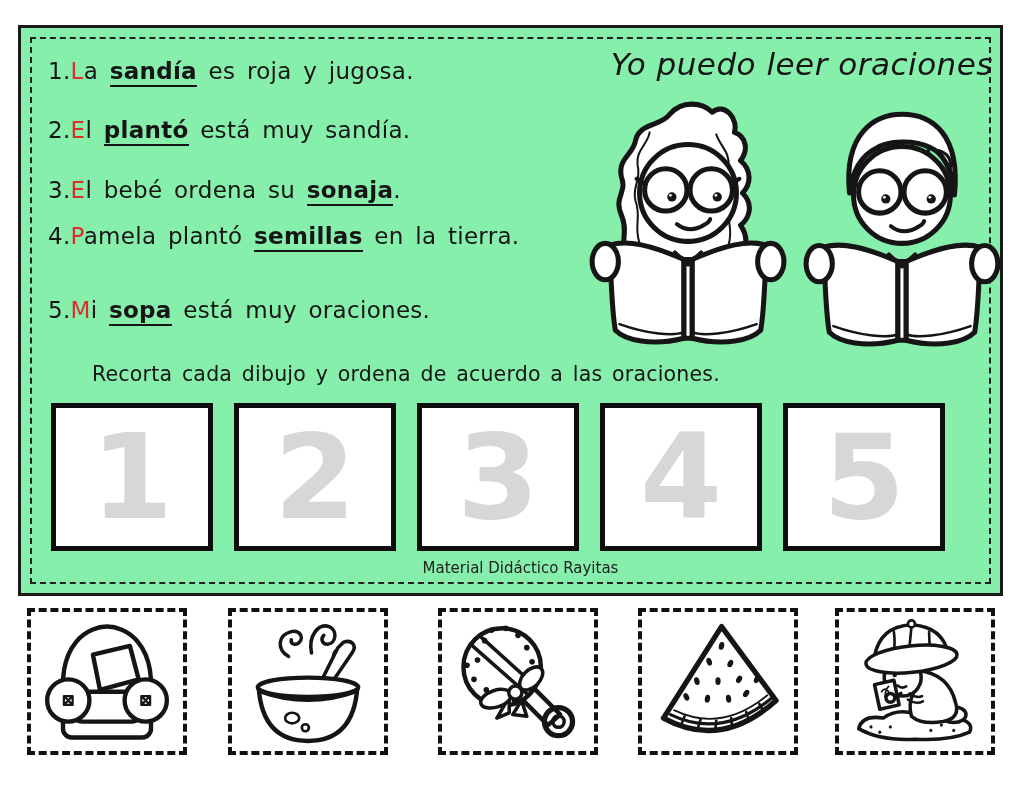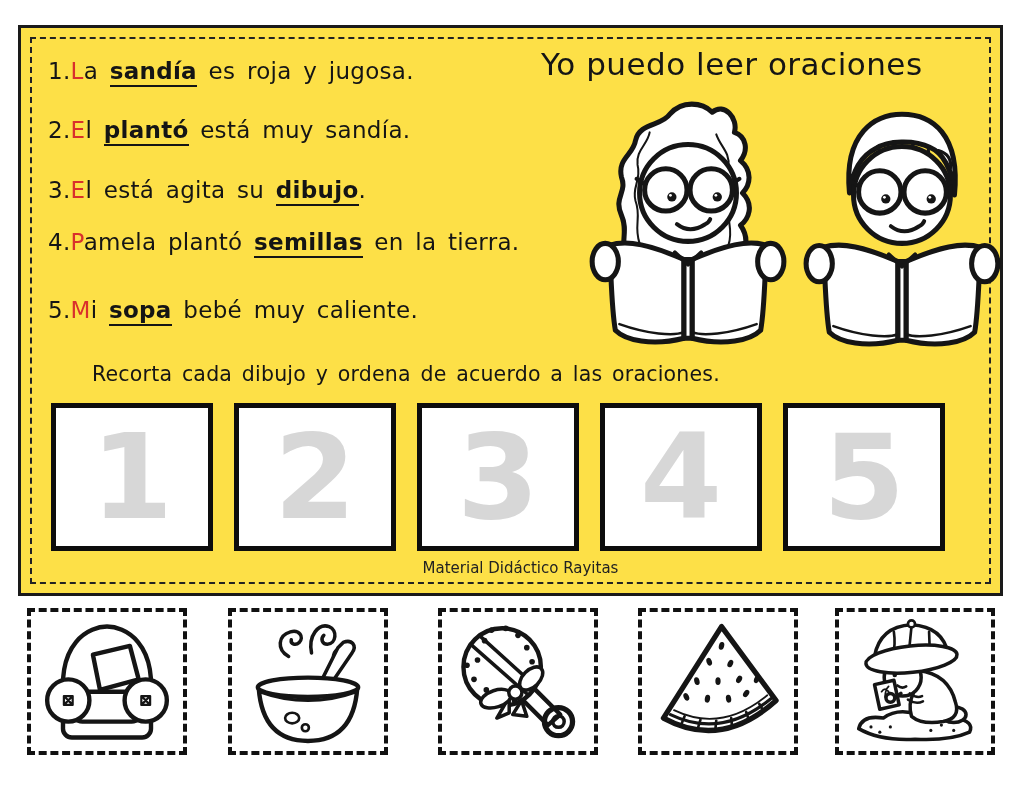--- a/index.html
+++ b/index.html
@@ -1,32 +1,32 @@
 <!DOCTYPE html>
 <html><head>
 <meta charset="utf-8">
 <style>
   html,body{margin:0;padding:0;background:#ffffff;}
   body{width:1024px;height:791px;position:relative;overflow:hidden;
        font-family:"DejaVu Sans","Liberation Sans",sans-serif;color:#151515;}
 
   
   .sheet{position:absolute;left:18px;top:25px;width:979px;height:565px;
-         border:3px solid #1a1a1a;background:#fde047;}
+         border:3px solid #1a1a1a;background:#86efac;}
   .inner-dash{position:absolute;left:9px;top:9px;right:9px;bottom:9px;
               border:2px dashed #222;}
 
   .sentence{position:absolute;left:27px;font-size:23px;letter-spacing:.3px;
             word-spacing:4px;white-space:nowrap;}
   .sentence .num{color:#151515;}
   .sentence .initial{color:#d9302c;}
   .sentence .kw{font-weight:bold;border-bottom:2.5px solid #151515;padding-bottom:1px;}
 
-  .title{position:absolute;left:520px;top:18px;width:452px;text-align:left;
-         font-size:31px;letter-spacing:.5px;white-space:nowrap;}
+  .title{position:absolute;left:520px;top:18px;width:452px;text-align:right;
+         font-size:31px;letter-spacing:.5px;white-space:nowrap;font-style:italic;}
 
   .illustration{position:absolute;left:556px;top:64px;width:434px;height:276px;}
 
   .instruction{position:absolute;left:27px;top:334px;font-size:20.5px;
                letter-spacing:.2px;word-spacing:3px;white-space:nowrap;margin-left:44px;}
 
   .boxes{position:absolute;left:30px;top:375px;display:flex;gap:21px;}
   .numbox{width:162px;height:148px;border:5px solid #0d0d0d;background:#fff;
           display:flex;align-items:center;justify-content:center;box-sizing:border-box;}
   .boxnum{font-size:118px;font-weight:bold;color:#d7d7d7;line-height:1;}
@@ -49,27 +49,27 @@
 <div class="sheet">
   <div class="inner-dash"></div>
 
   <div class="sentence" style="top:30px;">
     <span class="num">1.</span><span class="initial">L</span><span>a </span><span class="kw">sandía</span><span> es roja y jugosa.</span>
   </div>
   <div class="sentence" style="top:89px;">
     <span class="num">2.</span><span class="initial">E</span><span>l </span><span class="kw">plantó</span><span> está muy sandía.</span>
   </div>
   <div class="sentence" style="top:149px;">
-    <span class="num">3.</span><span class="initial">E</span><span>l está agita su </span><span class="kw">dibujo</span><span>.</span>
-  </div>
-  <div class="sentence" style="top:201px;">
+    <span class="num">3.</span><span class="initial">E</span><span>l bebé ordena su </span><span class="kw">sonaja</span><span>.</span>
+  </div>
+  <div class="sentence" style="top:195px;">
     <span class="num">4.</span><span class="initial">P</span><span>amela plantó </span><span class="kw">semillas</span><span> en la tierra.</span>
   </div>
   <div class="sentence" style="top:269px;">
-    <span class="num">5.</span><span class="initial">M</span><span>i </span><span class="kw">sopa</span><span> bebé muy caliente.</span>
+    <span class="num">5.</span><span class="initial">M</span><span>i </span><span class="kw">sopa</span><span> está muy oraciones.</span>
   </div>
 
   <div class="title">Yo puedo leer oraciones</div>
 
   <div class="illustration">
     <svg viewBox="0 0 430 272">
 
       <g>
         <path class="fw" stroke-width="5" d="M52,170 C40,150 52,140 44,122 C36,104 50,100 44,84 C40,66 56,62 58,48
           C62,30 84,34 92,22 C104,8 124,10 134,20 C146,10 160,26 156,40 C168,44 170,58 162,68

